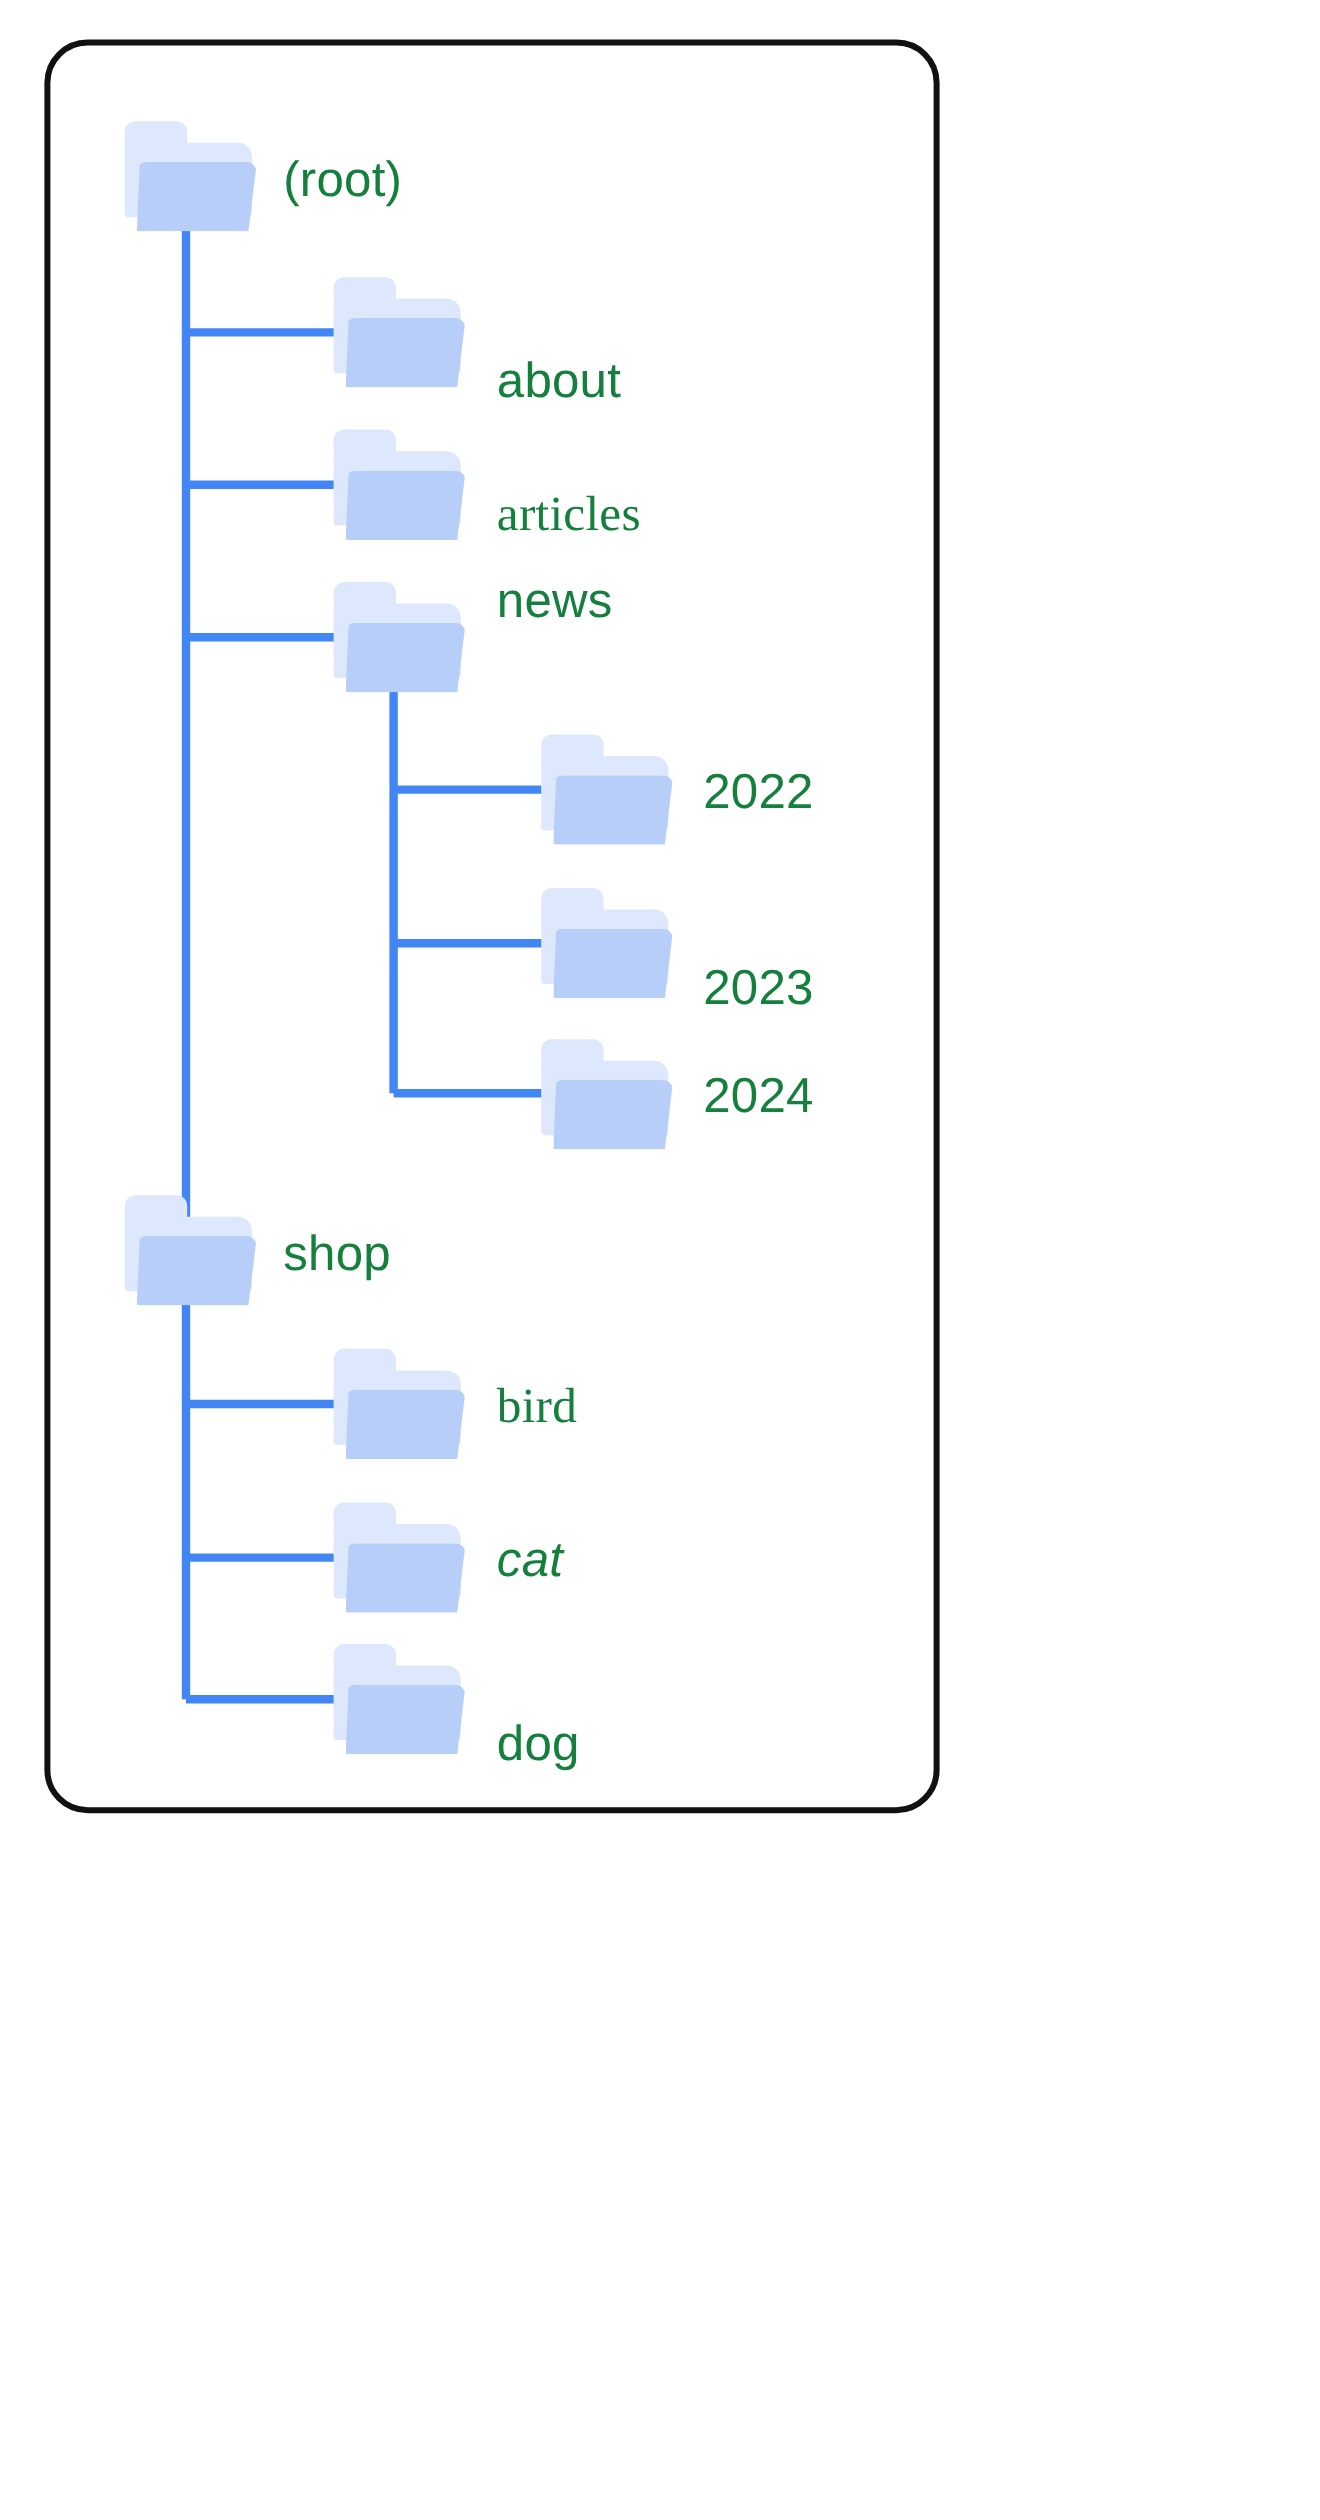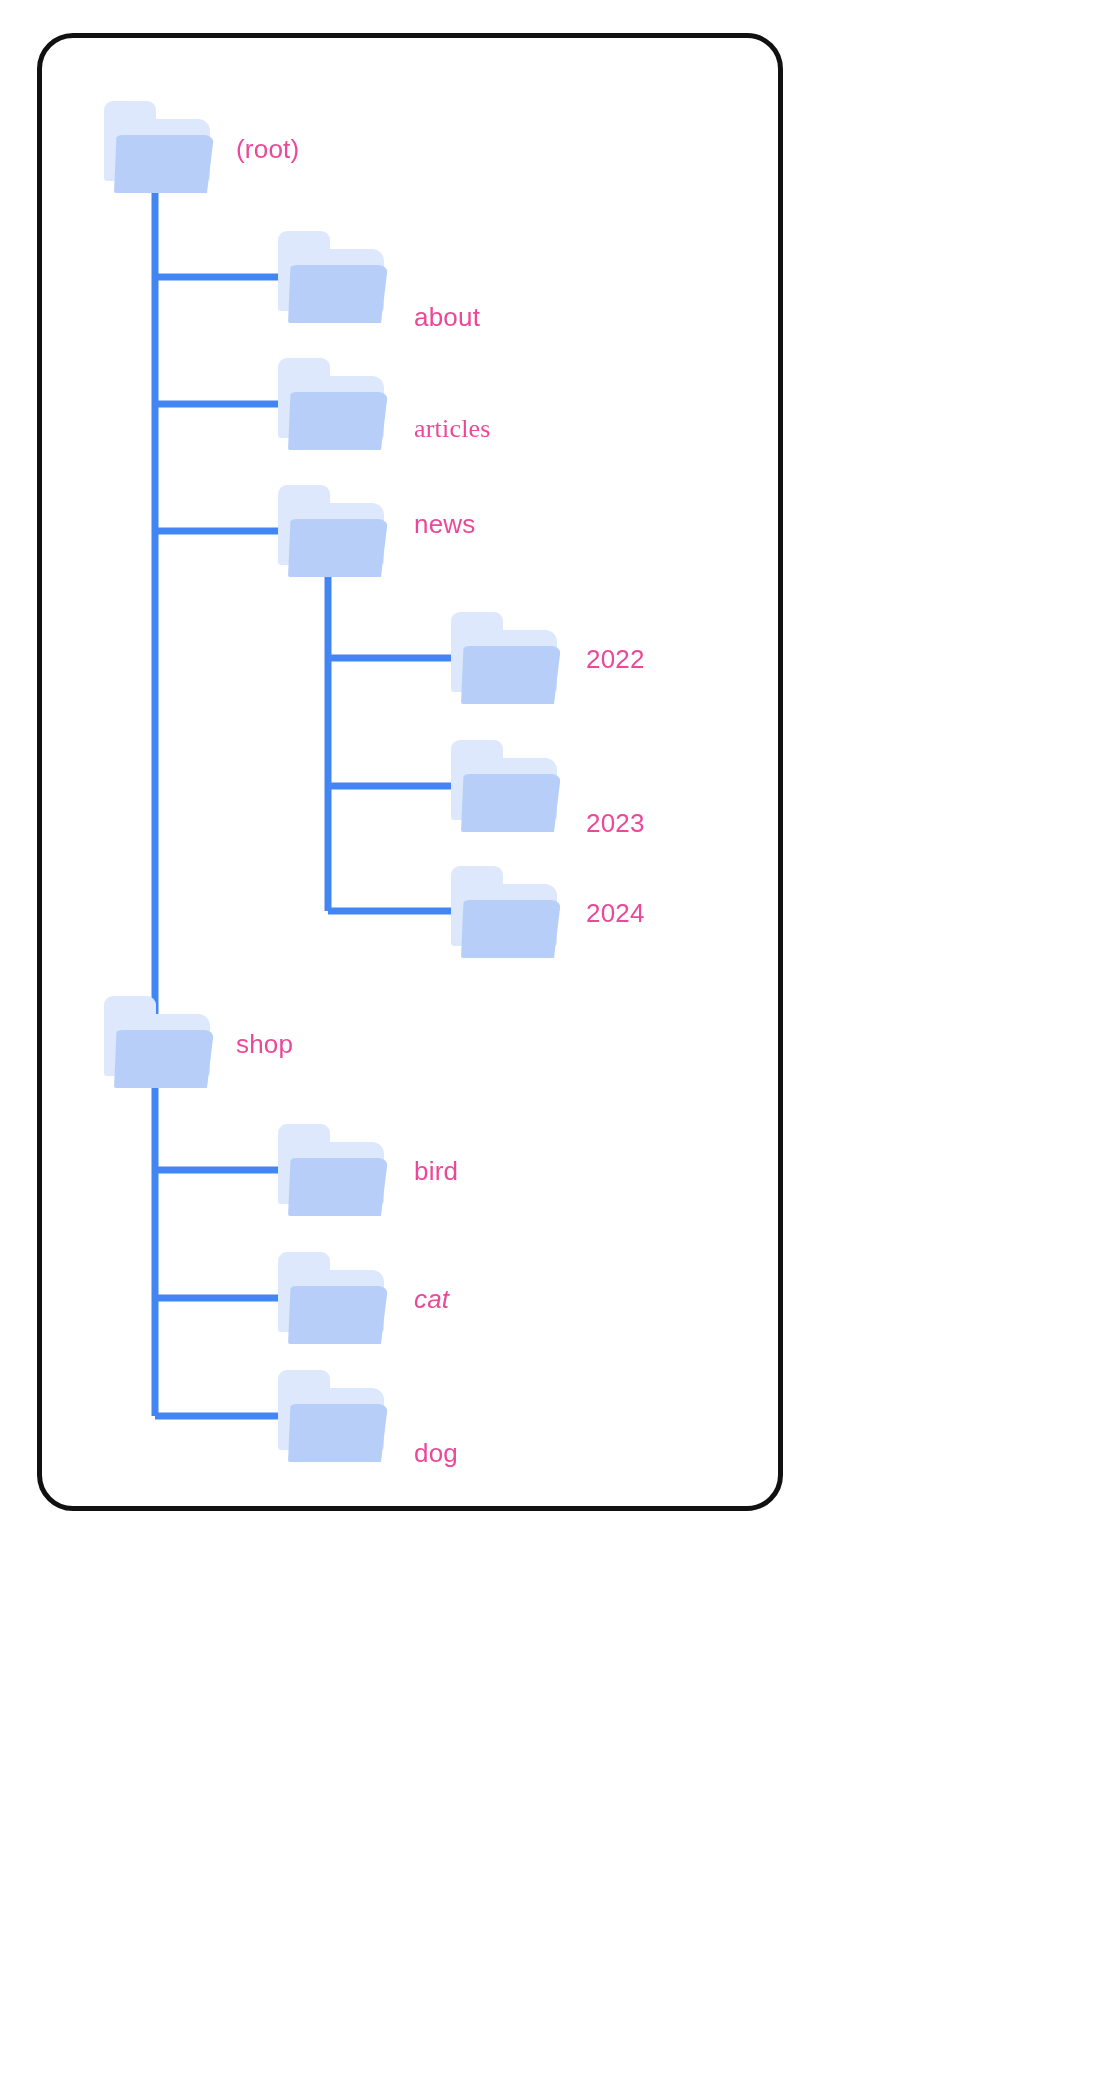--- a/index.html
+++ b/index.html
@@ -51,22 +51,22 @@
     left:14px; top:34px;
     width:100px; height:58px;
     background:#b7cff8;
     border-radius:8px 9px 2px 2px;
     
     clip-path:polygon(2.5% 0%, 100% 0%, 93% 100%, 0% 100%);
   }
 
   .label{
     position:absolute;
-    color:#ec4899;
-    font-size:26px;
+    color:#15803d;
+    font-size:41px;
     line-height:33px;
     white-space:nowrap;
     letter-spacing:.2px;
   }
 </style>
 </head>
 <body>
 
 <div id="stage">
 
@@ -119,21 +119,21 @@
   </div>
   <div class="label" style="left:414px; top:412px;font-family:Liberation Serif, serif;">articles</div>
 
   <div class="node" style="left:274px; top:485px;">
     <div class="folder">
       <div class="tab"></div>
       <div class="back"></div>
       <div class="front"></div>
     </div>
   </div>
-  <div class="label" style="left:414px; top:508px;text-align:right;">news</div>
+  <div class="label" style="left:414px; top:484px;text-align:right;">news</div>
 
   <div class="node" style="left:447px; top:612px;">
     <div class="folder">
       <div class="tab"></div>
       <div class="back"></div>
       <div class="front"></div>
     </div>
   </div>
   <div class="label" style="left:586px; top:643px;">2022</div>
 
@@ -164,21 +164,21 @@
   </div>
   <div class="label" style="left:236px; top:1028px;">shop</div>
 
   <div class="node" style="left:274px; top:1124px;">
     <div class="folder">
       <div class="tab"></div>
       <div class="back"></div>
       <div class="front"></div>
     </div>
   </div>
-  <div class="label" style="left:414px; top:1155px;">bird</div>
+  <div class="label" style="left:414px; top:1155px;font-family:Liberation Serif, serif;">bird</div>
 
   <div class="node" style="left:274px; top:1252px;">
     <div class="folder">
       <div class="tab"></div>
       <div class="back"></div>
       <div class="front"></div>
     </div>
   </div>
   <div class="label" style="left:414px; top:1283px;font-style:italic;">cat</div>
 

